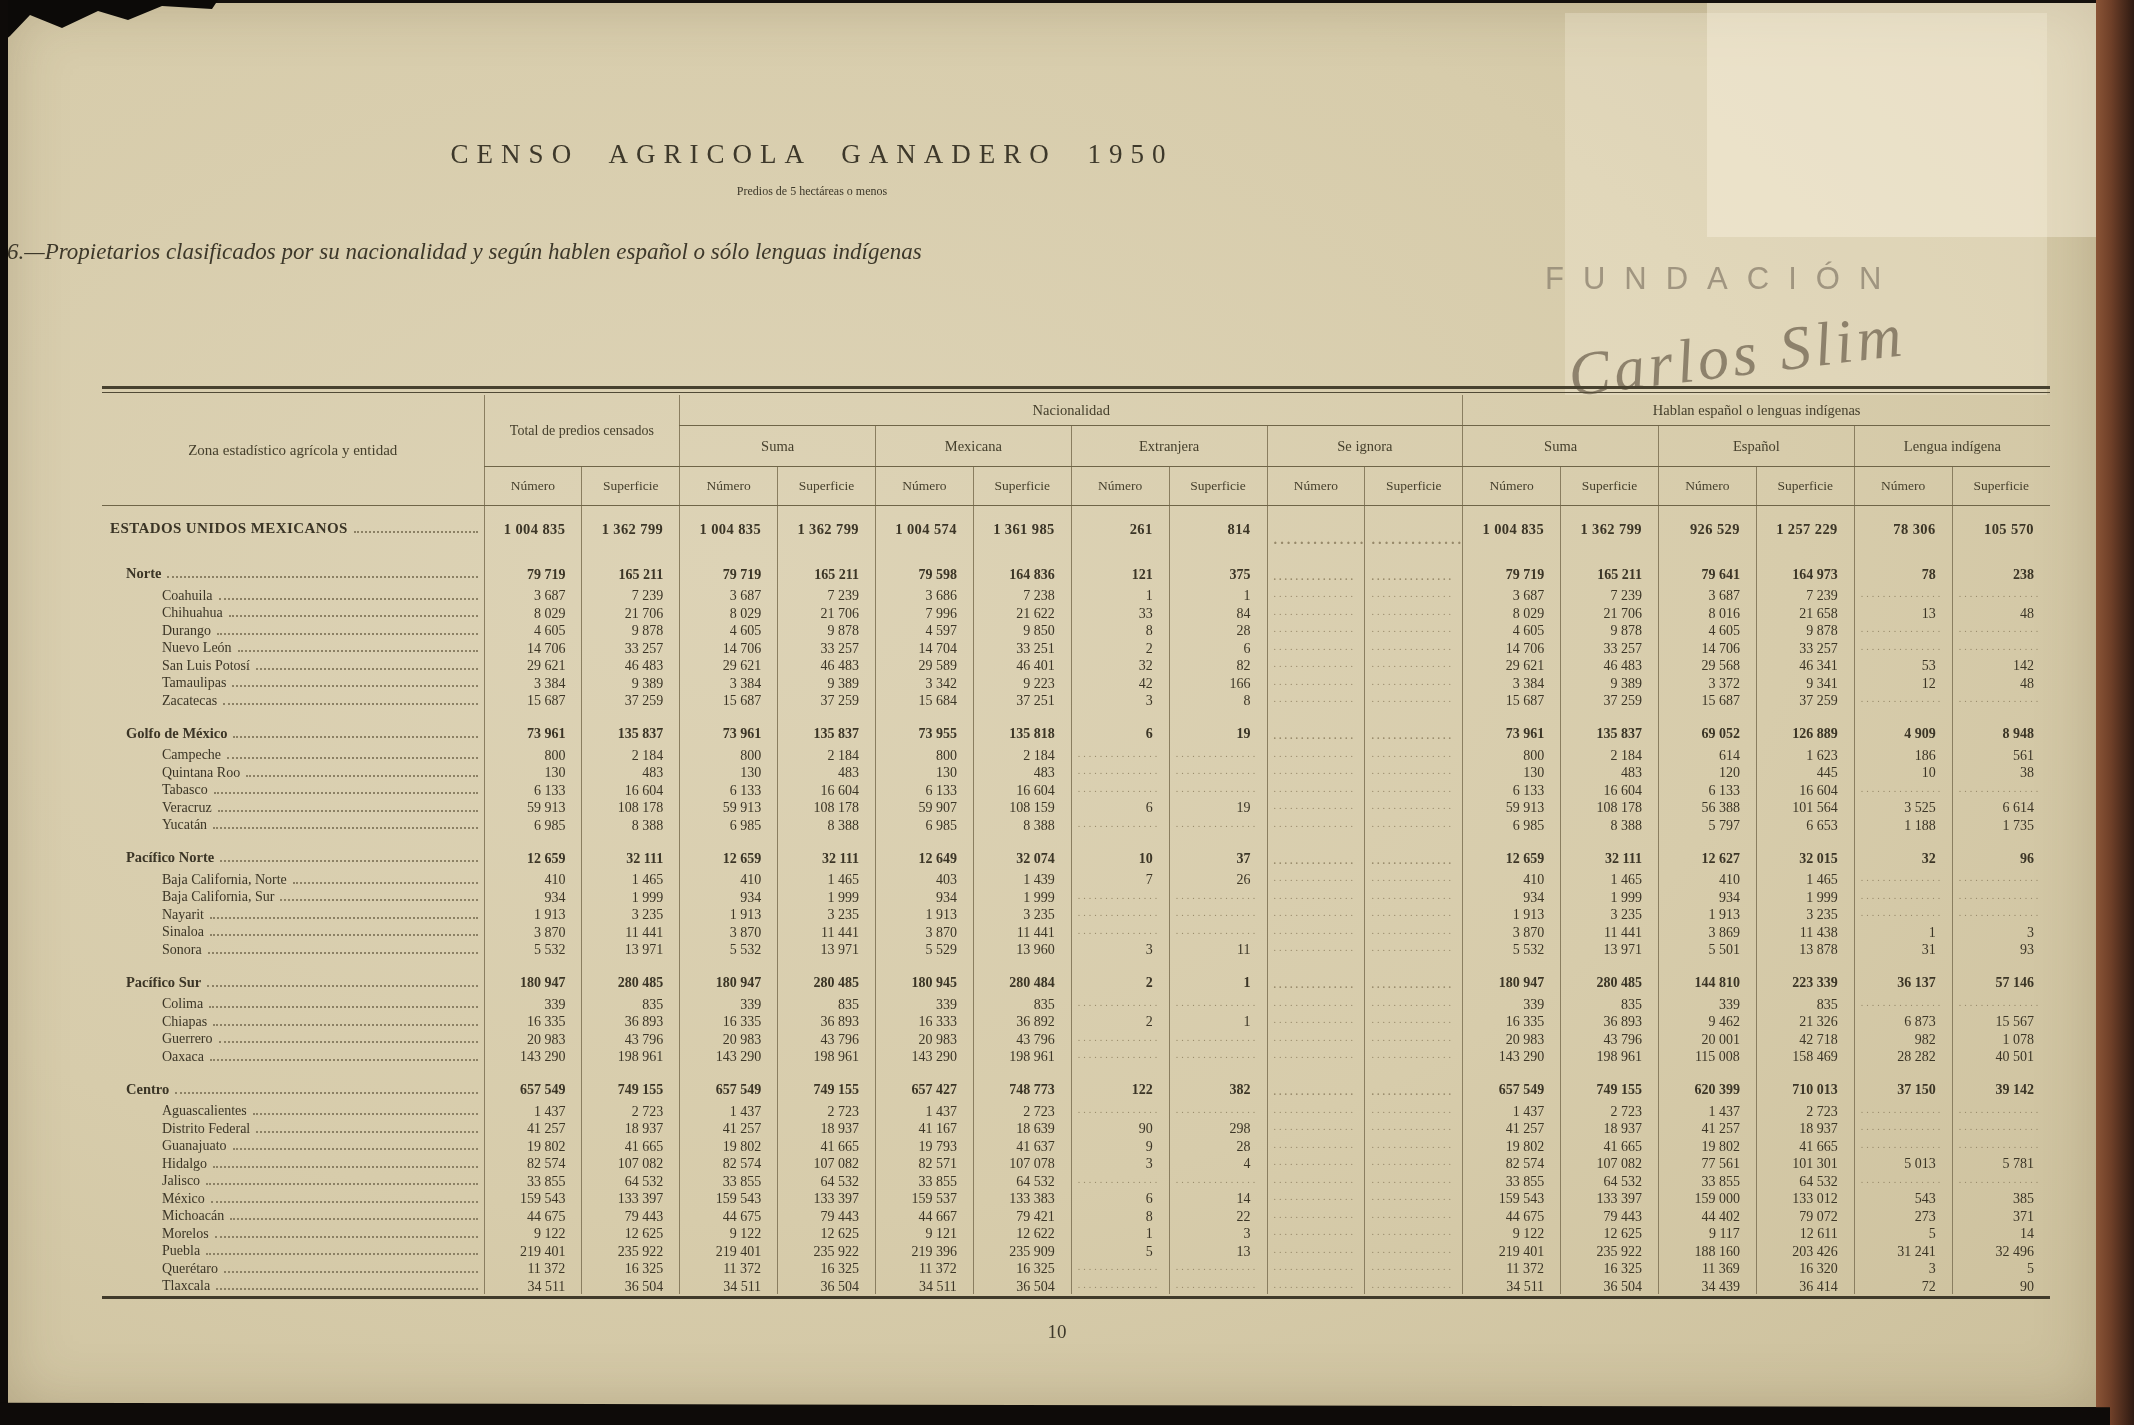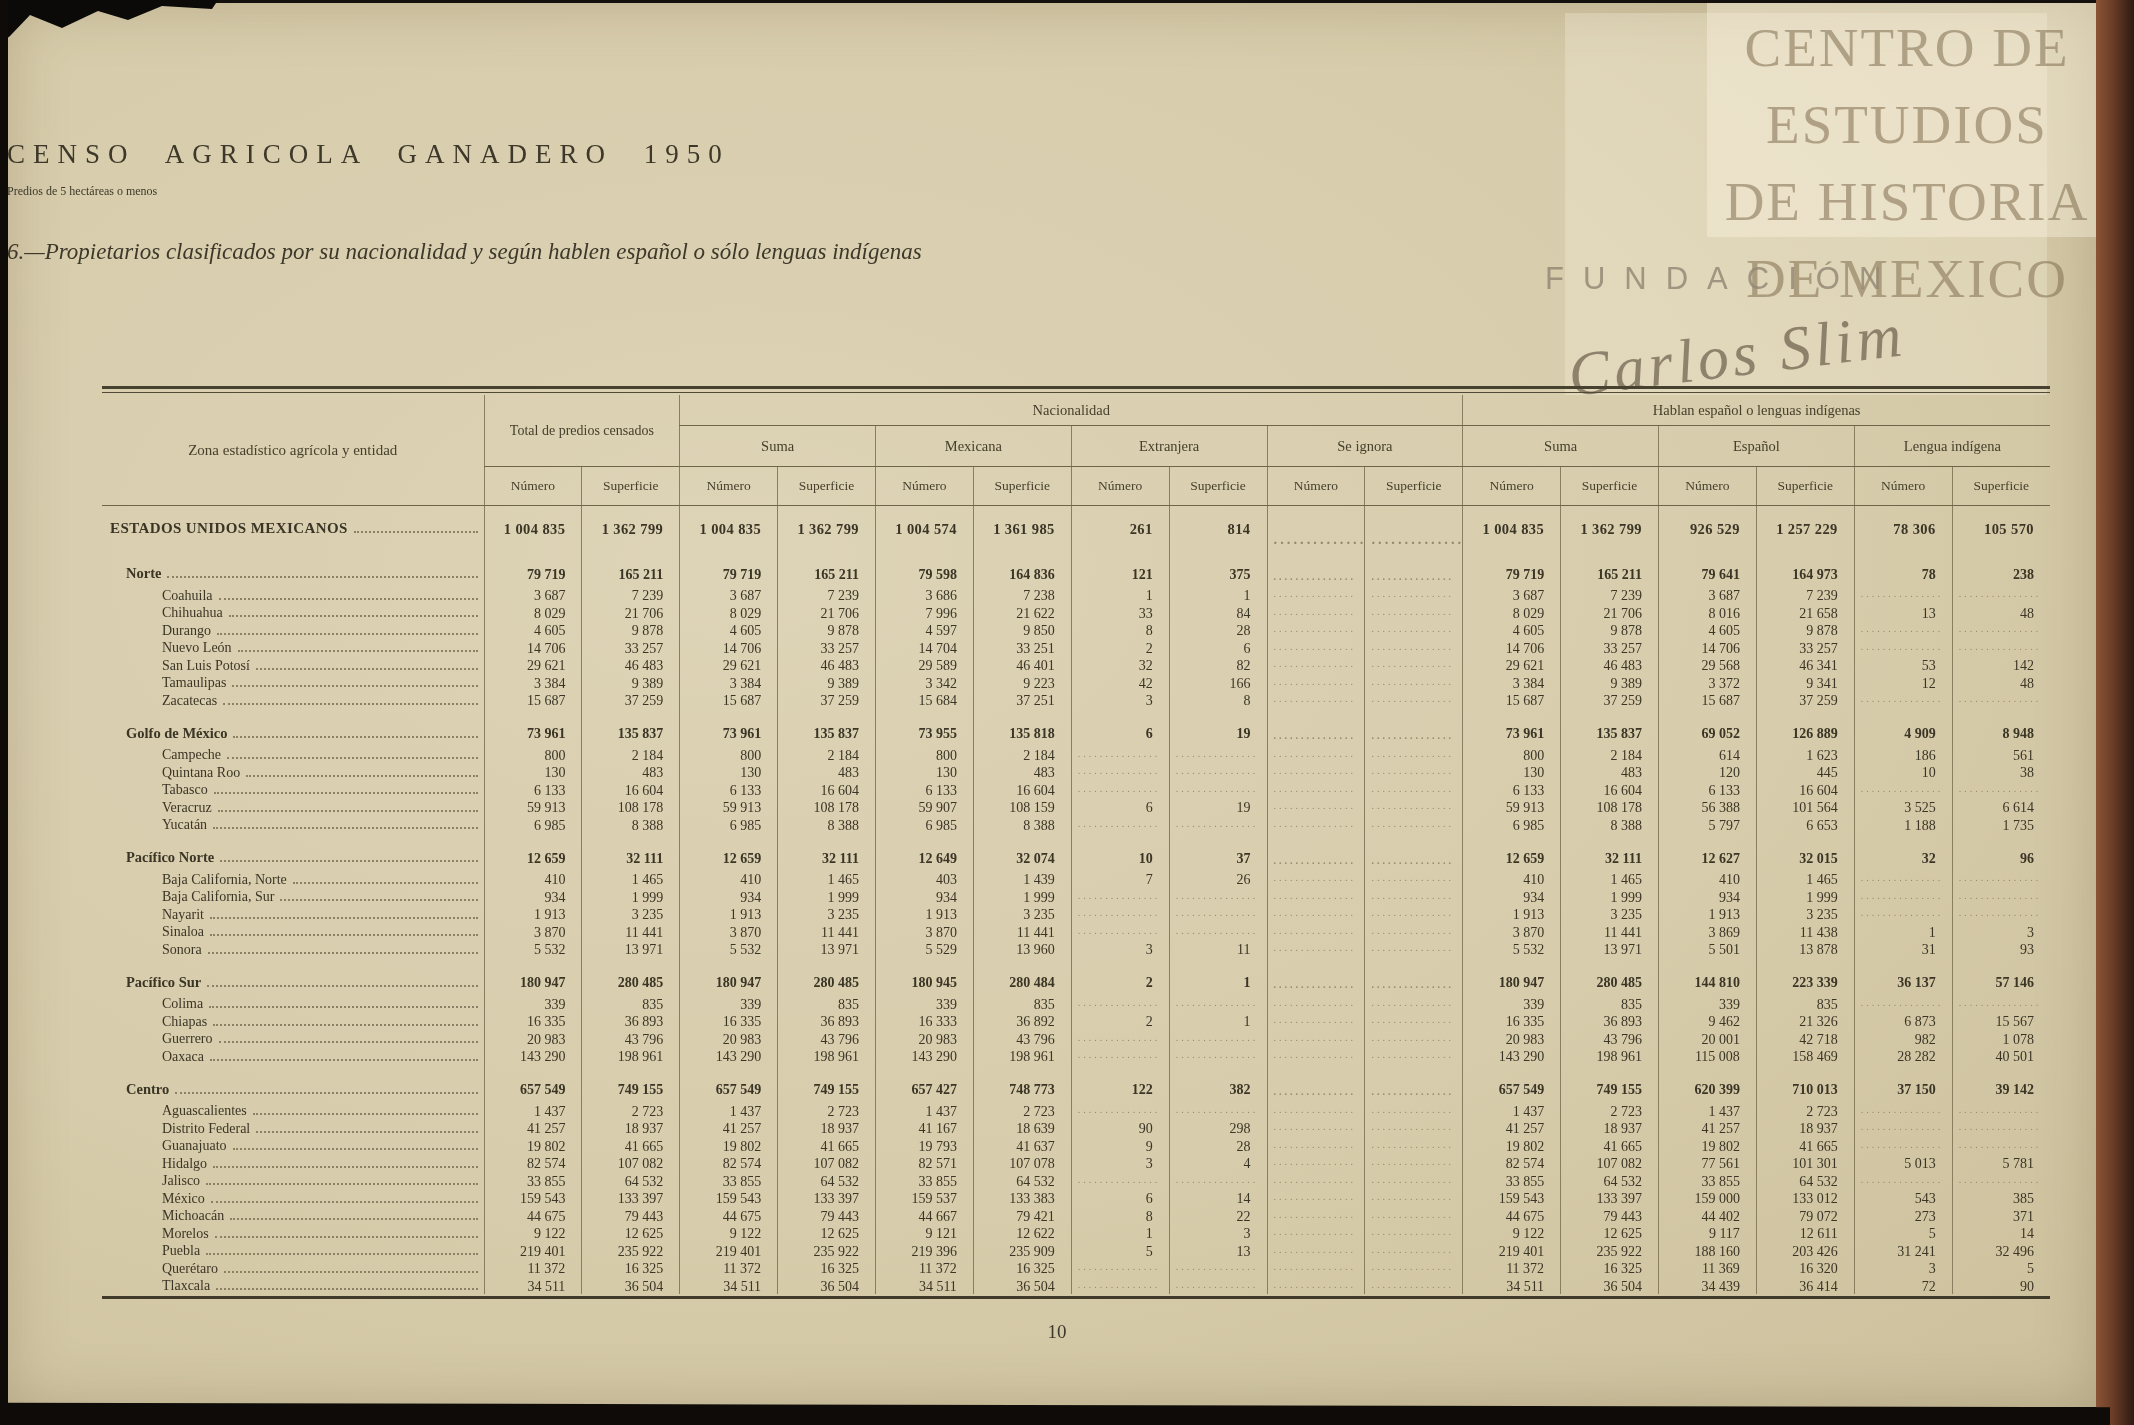--- a/index.html
+++ b/index.html
@@ -38,21 +38,21 @@
     font-family:Liberation Sans, sans-serif;
     font-size:31px;letter-spacing:19px;color:rgba(148,138,118,.85);
   }
   .signature{
     position:absolute;left:1560px;top:308px;width:480px;
     font-style:italic;font-size:62px;color:rgba(72,60,44,.55);
     transform:rotate(-7deg);letter-spacing:4px;white-space:nowrap;
     font-family:"Liberation Serif",serif;
   }
   
-  .titles{position:absolute;left:0;top:136px;width:1610px;text-align:left;color:#3d382a;}
+  .titles{position:absolute;left:0;top:136px;width:1610px;text-align:center;color:#3d382a;}
   .t-main{font-size:27px;letter-spacing:8px;word-spacing:16px;font-weight:400;margin:0;}
   .t-sub{font-size:12px;margin:14px 0 0 0;font-weight:400;}
   .t-res{font-size:22px;margin:12px 0 0 0;letter-spacing:1px;font-weight:400;}
   .t-cap{position:absolute;left:0;top:236px;width:1610px;text-align:left;font-size:23px;color:#3d382a;font-style:italic;}
   
   .tablewrap{position:absolute;left:95px;top:383px;width:1948px;}
   .rule-top{height:3px;border-top:3px solid #47412f;border-bottom:1px solid #514a36;}
   .rule-bottom{border-top:3px solid #403a2a;margin-top:2px;}
   table.sheet{border-collapse:collapse;table-layout:fixed;width:100%;margin-top:2px;color:#3b3526;}
   table.sheet col.c-lbl{width:382px;}
@@ -80,26 +80,20 @@
   .pageno{position:absolute;left:0;top:1318px;width:2100px;text-align:center;font-size:19px;color:#3d382a;}
 </style>
 </head>
 <body>
 
 <div class="paper">
 
   <div class="wm-band1"></div>
   <div class="wm-band2"></div>
 
-  <div class="watermark">
-    <div>CENTRO DE</div>
-    <div>ESTUDIOS</div>
-    <div>DE HISTORIA</div>
-    <div>DE MEXICO</div>
-  </div>
   <div class="foundation">FUNDACIÓN</div>
   <div class="signature">Carlos Slim</div>
 
   <div class="titles">
     <h1 class="t-main">CENSO AGRICOLA GANADERO 1950</h1>
     <div class="t-sub">Predios de 5 hectáreas o menos</div>
   </div>
   <div class="t-cap">6.—Propietarios clasificados por su nacionalidad y según hablen español o sólo lenguas indígenas</div>
 
   <div class="tablewrap">

